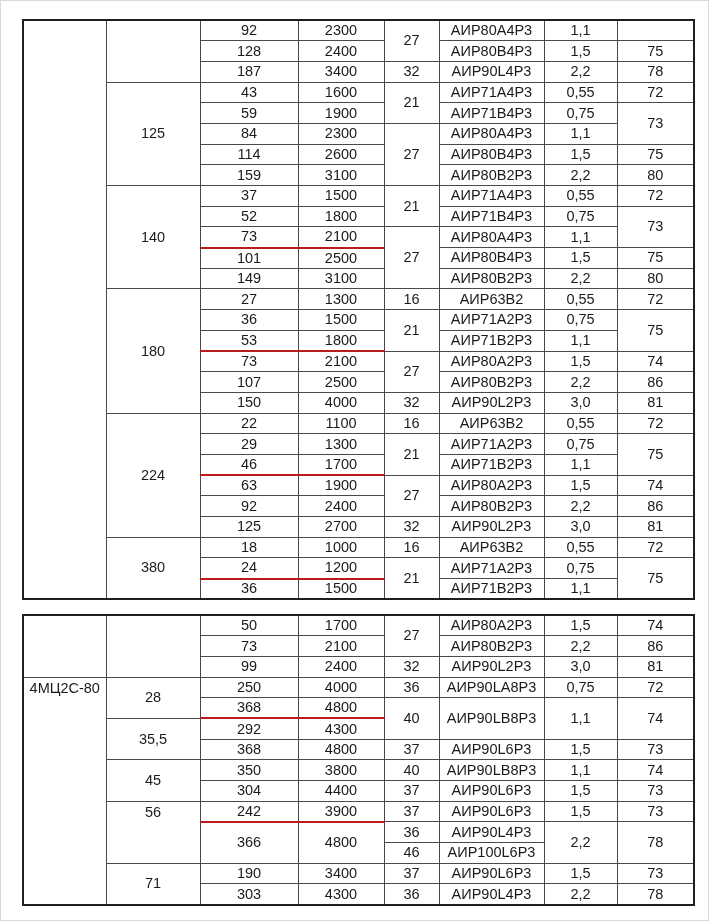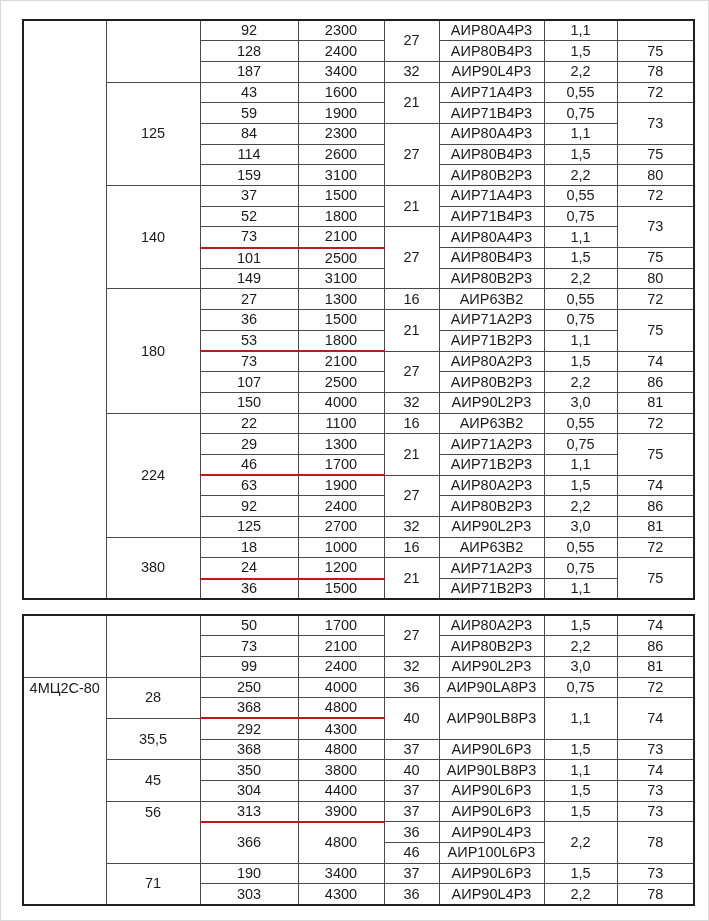--- a/index.html
+++ b/index.html
@@ -359,21 +359,21 @@
         <tr>
           <td>304</td>
           <td>4400</td>
           <td>37</td>
           <td>АИР90L6Р3</td>
           <td>1,5</td>
           <td>73</td>
         </tr>
         <tr>
           <td rowspan="3" class="top">56</td>
-          <td>313</td>
+          <td>242</td>
           <td>3900</td>
           <td>37</td>
           <td>АИР90L6Р3</td>
           <td>1,5</td>
           <td>73</td>
         </tr>
         <tr>
           <td rowspan="2" class="seam">366</td>
           <td rowspan="2" class="seam">4800</td>
           <td>36</td>

